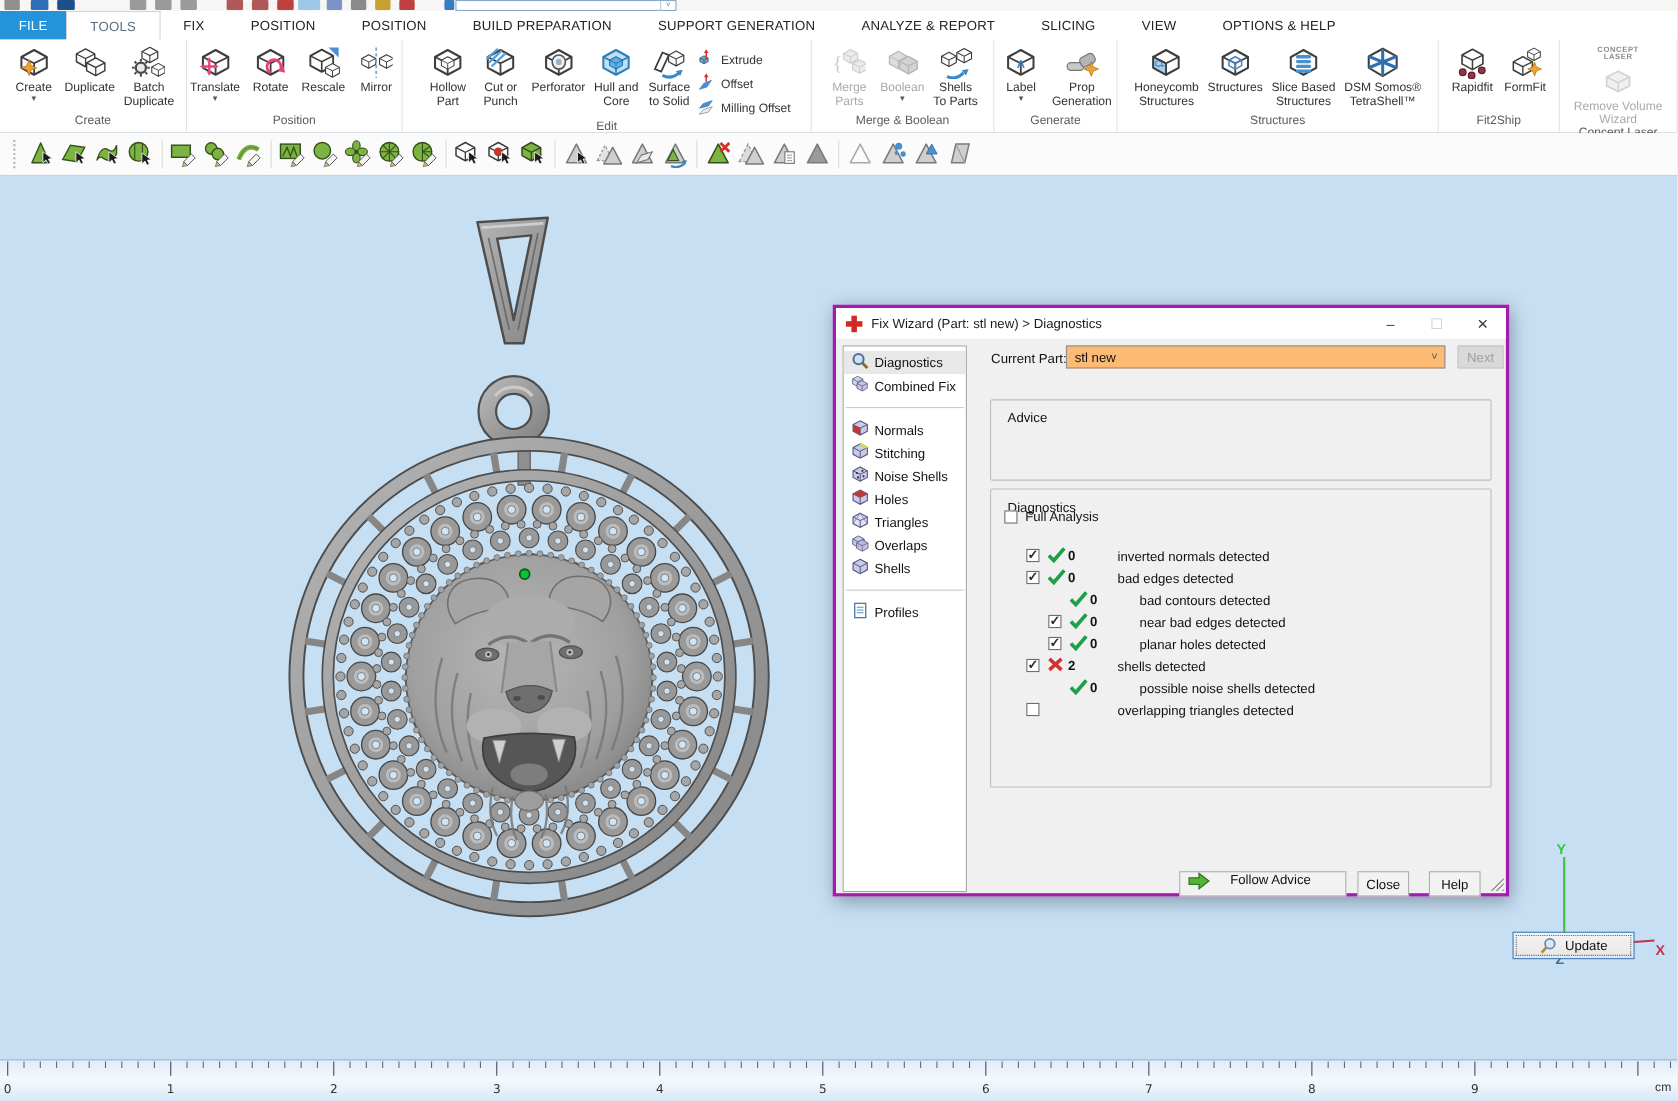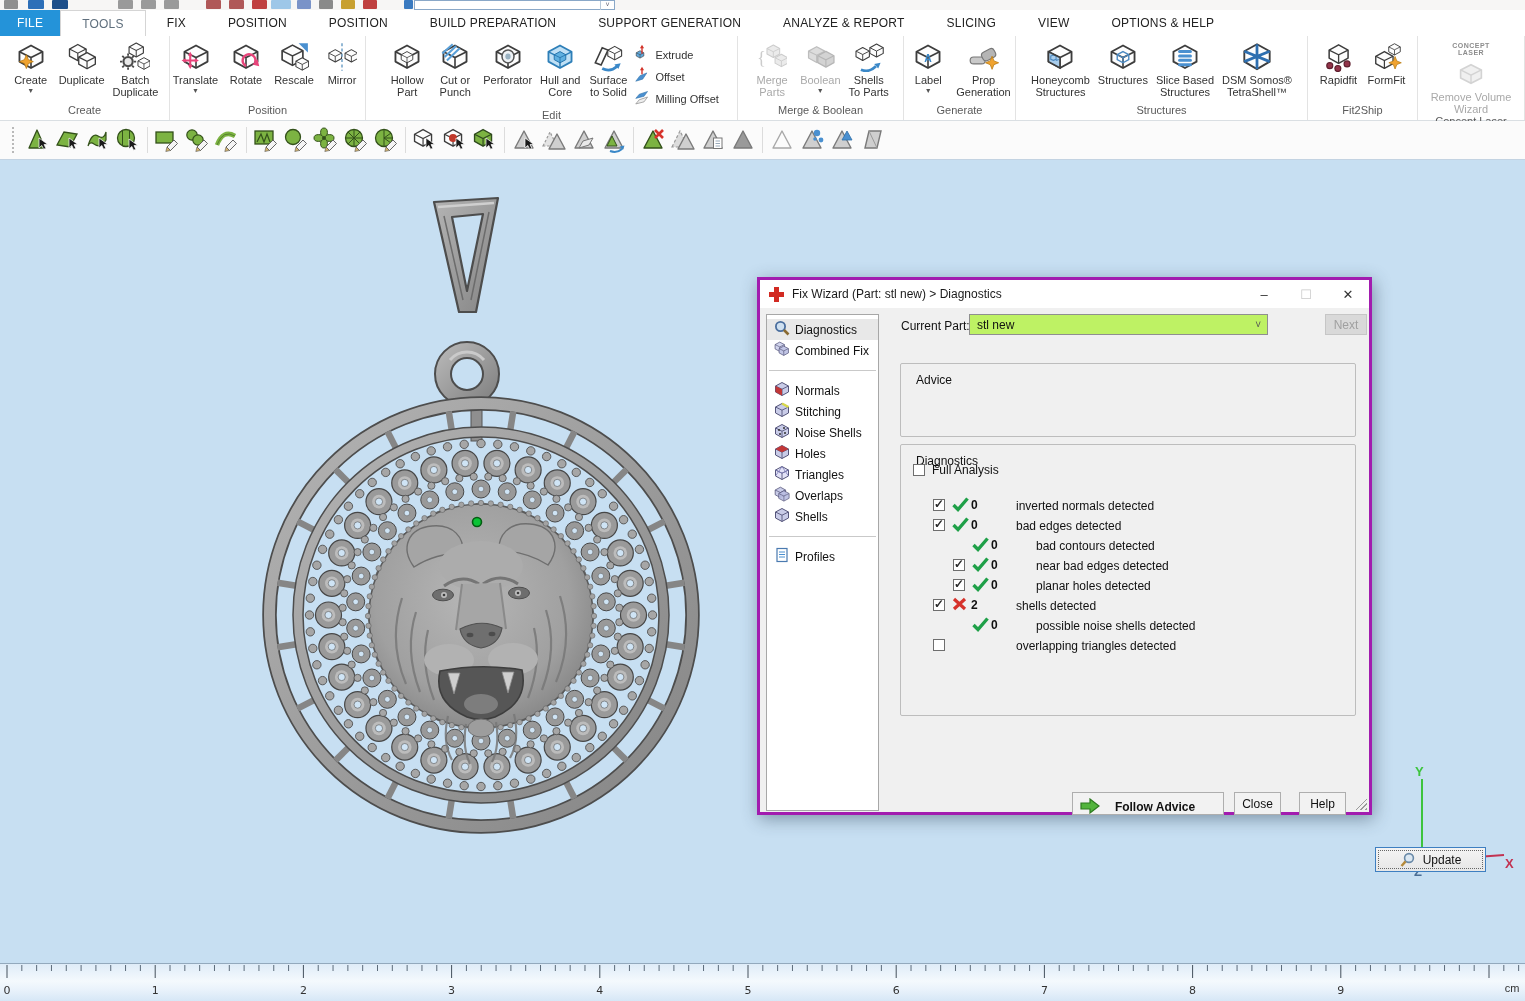--- a/index.html
+++ b/index.html
@@ -61,21 +61,21 @@
   .dlg-cross::before { left:5px; top:0; width:5px; height:15px; }
   .dlg-cross::after { left:0; top:5px; width:15px; height:5px; }
 
   .dlg-side { position:absolute; left:6px; top:34px; width:113px; height:497px; background:#fff; border:1px solid #a7a7a7; padding-top:4px; }
   .side-item { height:21px; display:flex; align-items:center; gap:5px; padding-left:7px; cursor:default; }
   .side-item .sl { font-size:12px; color:#111; white-space:nowrap; }
   .side-item.sel { background:#e8e8e8; }
   .side-sep { height:1px; background:#c9c9c9; margin:9px 2px; }
 
   .cp-label { position:absolute; left:141px; top:39px; color:#111; }
-  .cp-combo { position:absolute; left:209px; top:34px; width:299px; height:21px; background:#bef264; border:1px solid #8f8f8f; display:flex; align-items:center; cursor:default; }
+  .cp-combo { position:absolute; left:209px; top:34px; width:345px; height:21px; background:#fdba74; border:1px solid #8f8f8f; display:flex; align-items:center; cursor:default; }
   .cp-combo .val { margin-left:7px; color:#111; }
   .cp-combo .chev { position:absolute; right:6px; color:#555; font-size:10px; }
   .btn { background:#e9e9e9; border:1px solid #a5a5a5; font-size:12px; color:#111; display:flex; align-items:center; justify-content:center; cursor:default; font-family:inherit; }
   .btn.disabled { background:#d9d9d9; color:#a0a0a0; border-color:#c6c6c6; }
   .next-btn { position:absolute; left:565px; top:34px; width:42px; height:21px; }
 
   .groupbox { position:absolute; border:1px solid #bdbdbd; border-radius:2px; }
   .gb-label { position:absolute; top:-8px; left:11px; background:#f0f0f0; padding:0 4px; font-size:12px; color:#111;margin-top:17px; }
   .advice-box { position:absolute; left:140px; top:83px; width:456px; height:74px; }
   .advice-inner { position:absolute; left:3px; top:8px; right:3px; bottom:3px; background:#fff; border:1px solid #ababab; }
@@ -92,21 +92,21 @@
   .drow .rico { position:absolute; top:1px; }
   .drow .rcount { position:absolute; top:2px; font-weight:bold; color:#111; }
   .drow .rlbl { position:absolute; top:3px; color:#111; white-space:nowrap; }
   .dot { width:4px; height:4px; background:#2a2ab0; border-radius:1px; margin-top:6px; }
 
   .update-btn { position:absolute; left:474px; top:402px; width:111px; height:25px; border:1px solid #3e7fc1; background:linear-gradient(#f4f4f4,#e7e7e7); }
   .update-btn .focus { position:absolute; inset:2px; border:1px dotted #666; display:flex; align-items:center; justify-content:center; gap:6px; }
   .update-btn .ulbl { font-size:12px; color:#111; }
 
   .dlg-btn { position:absolute; top:512px; height:23px; background:#f2f2f2; border:1px solid #aeaeae; }
-  .fa-btn { left:312px; width:152px; display:flex; align-items:flex-end;font-weight:bold; }
+  .fa-btn { left:312px; width:152px; display:flex; align-items:flex-start; }
   .fa-btn .albl { flex:1; text-align:center; font-size:12px; color:#111; margin-right:14px; }
   .cl-btn { left:474px; width:47px; } .hp-btn { left:539px; width:47px; }
   .grip-rs { position:absolute; right:2px; bottom:2px; width:12px; height:12px;
     background:linear-gradient(135deg,transparent 50%,#9a9a9a 50%,#9a9a9a 56%,transparent 56%,transparent 70%,#9a9a9a 70%,#9a9a9a 76%,transparent 76%,transparent 90%,#9a9a9a 90%); }
 </style>
 </head>
 <body>
 
 <div id="app">
 

